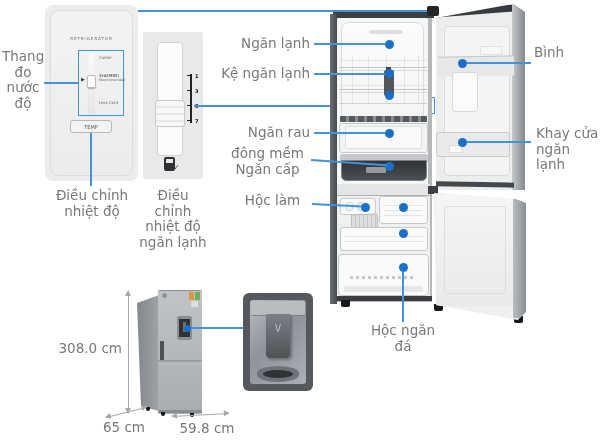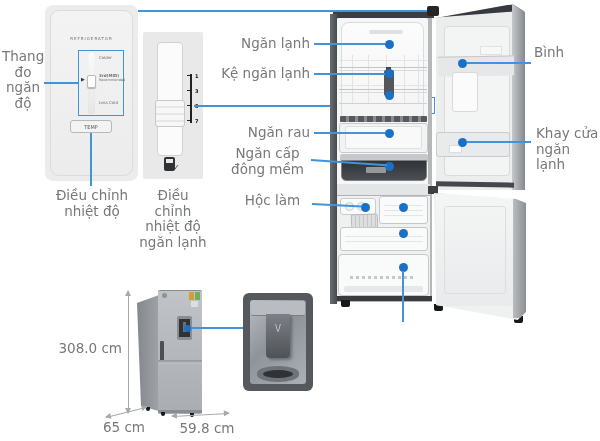--- a/index.html
+++ b/index.html
@@ -160,21 +160,21 @@
   <span class="tinytext" style="left:99px;top:73px;font-weight:bold;">3rd(MID)</span>
   <span class="tinytext" style="left:99px;top:78px;font-size:3.5px;">Recommended</span>
   <span class="tinytext" style="left:99px;top:100px;">Less Cold</span>
   <span class="pointer">▶</span>
   <div class="abs knob1"></div>
   <div class="abs tempbtn">TEMP</div>
 
   <div class="lbl c" style="left:2px;top:49px;width:42px;">
     <div>Thang</div>
     <div>đo</div>
-    <div>ngăn</div>
+    <div>nước</div>
     <div>độ</div>
   </div>
   <div class="line" style="left:44px;top:82px;width:34px;"></div>
 
   <div class="vline" style="left:90px;top:133px;height:53px;"></div>
   <div class="lbl c" style="left:47px;top:188px;width:90px;">
     <div>Điều chỉnh</div>
     <div>nhiệt độ</div>
   </div>
 
@@ -290,31 +290,32 @@
   <div class="lbl r" style="left:230px;top:36px;width:80px;">Ngăn lạnh</div>
   <div class="line" style="left:314px;top:43px;width:71px;"></div>
 
   <div class="lbl r" style="left:220px;top:66px;width:90px;">Kệ ngăn lạnh</div>
   <div class="line" style="left:314px;top:73px;width:71px;"></div>
 
   <div class="lbl r" style="left:230px;top:125px;width:80px;">Ngăn rau</div>
   <div class="line" style="left:314px;top:132px;width:71px;"></div>
 
   <div class="lbl c" style="left:225px;top:146px;width:85px;">
+    <div>đông mềm</div>
     <div>Ngăn cấp</div>
-    <div>đông mềm</div>
   </div>
   <div class="line" style="left:311px;top:159px;width:76px;transform:rotate(4deg);"></div>
 
   <div class="lbl c" style="left:235px;top:193px;width:75px;">
     <div>Hộc làm</div>
   </div>
   <div class="line" style="left:312px;top:203px;width:50px;transform:rotate(3deg);"></div>
 
   <div class="vline" style="left:402px;top:271px;height:51px;"></div>
+  <div class="lbl c" style="left:363px;top:323px;width:80px;">Hộc ngăn đá</div>
 
   <div class="line" style="left:467px;top:62px;width:64px;"></div>
   <div class="lbl" style="left:534px;top:45px;width:66px;">
     <div>Bình</div>
   </div>
 
   <div class="line" style="left:467px;top:141px;width:64px;"></div>
   <div class="lbl" style="left:536px;top:126px;width:64px;">
     <div>Khay cửa</div>
     <div>ngăn lạnh</div>

